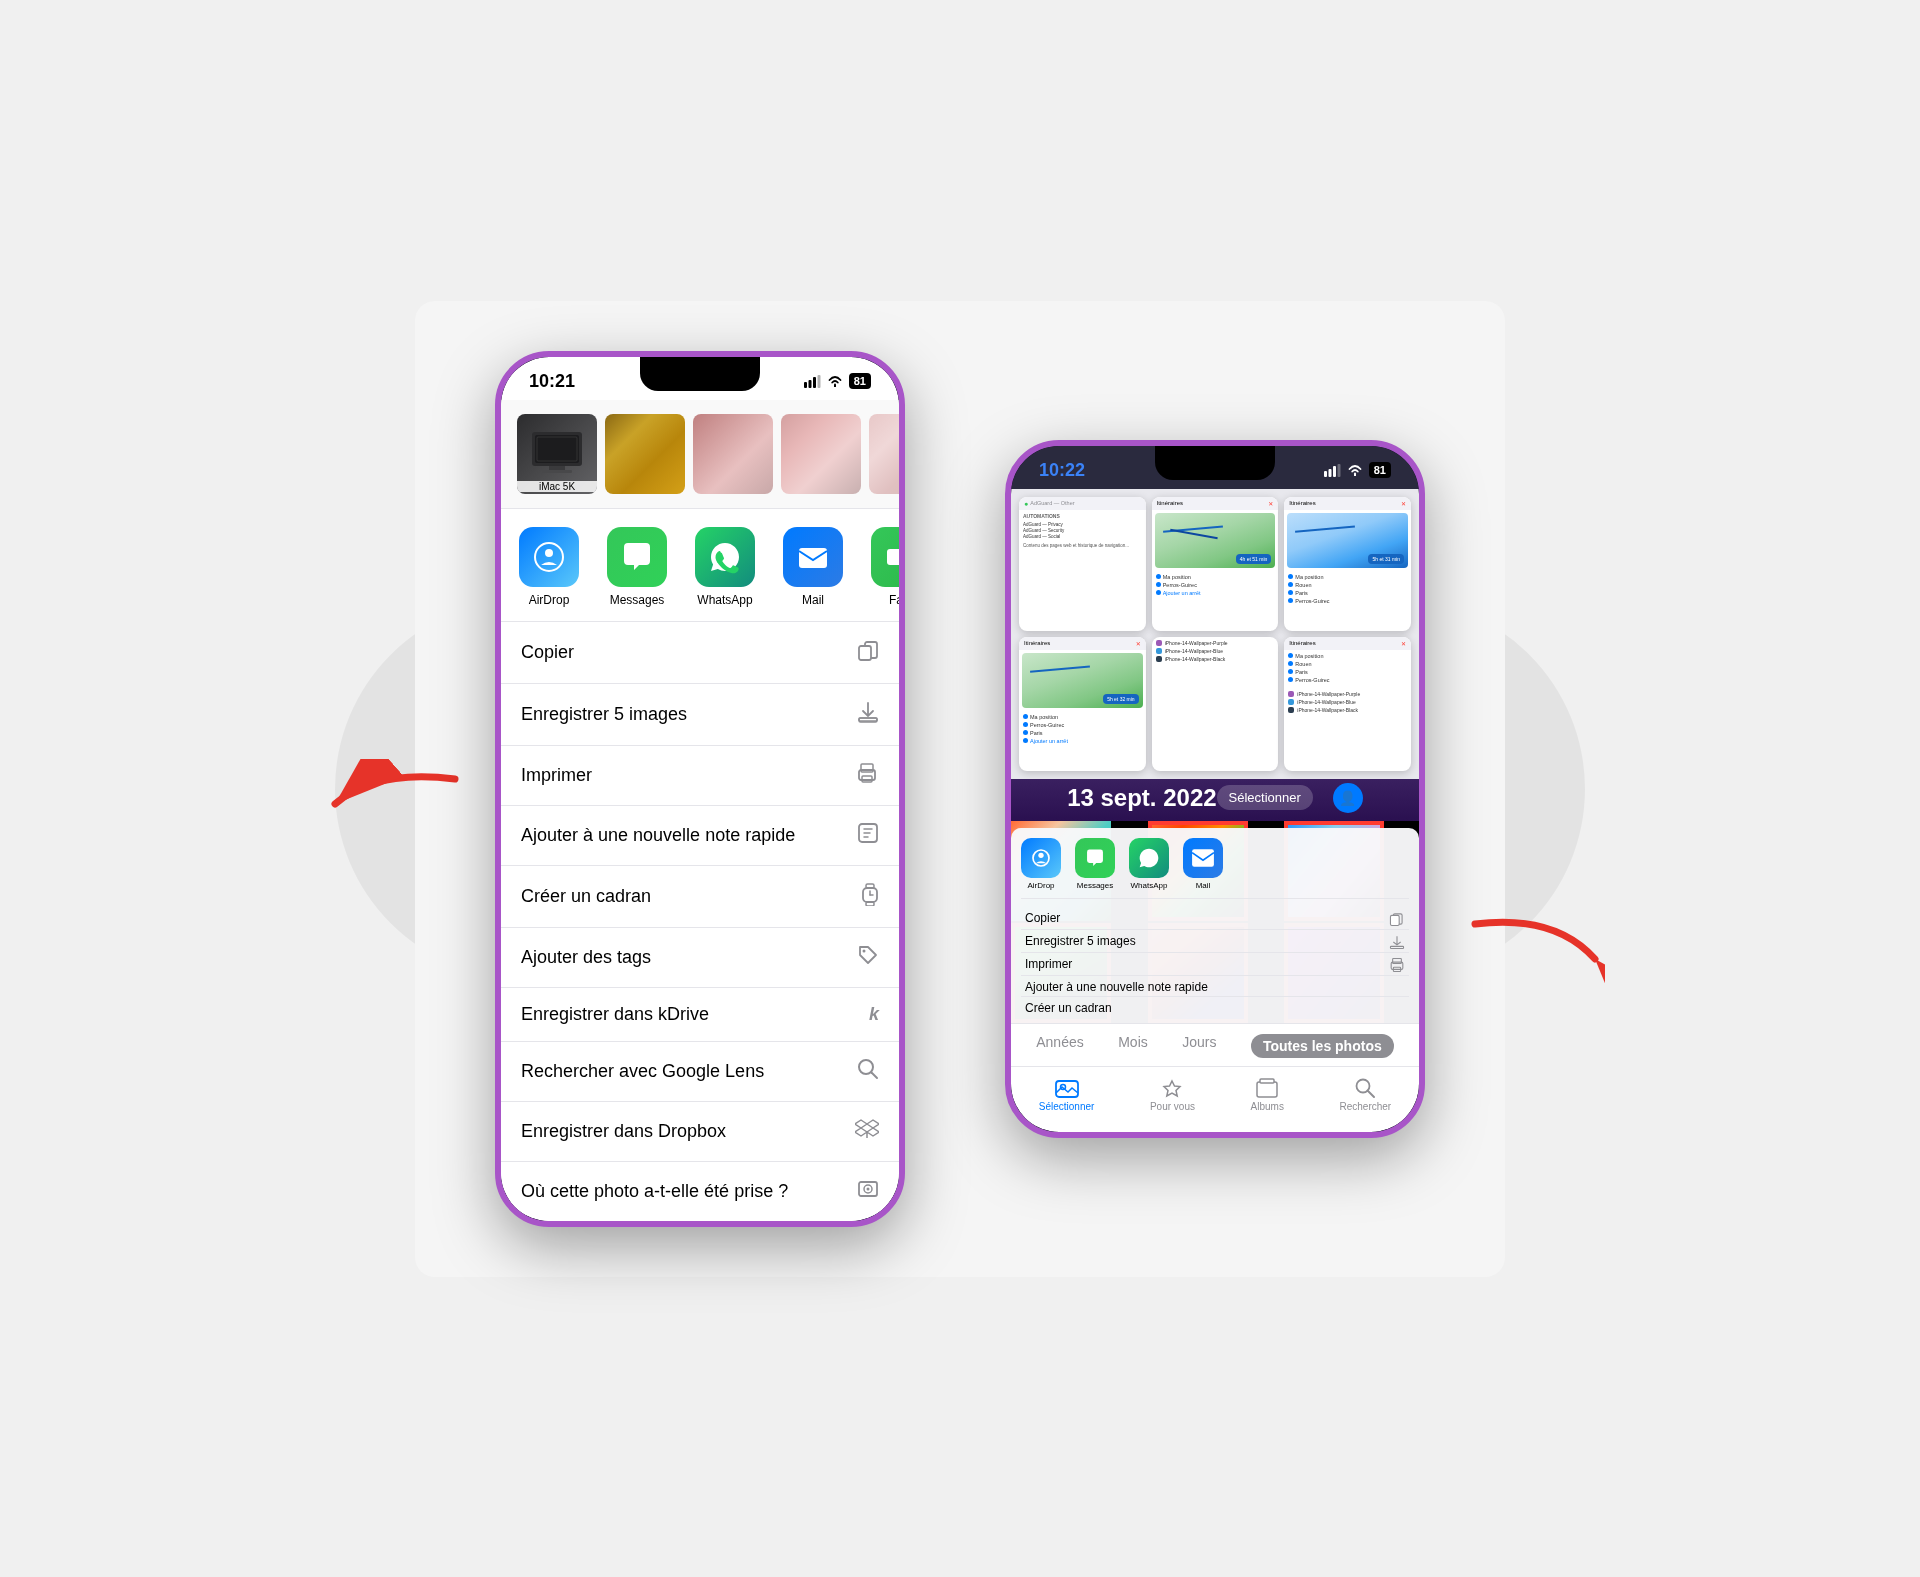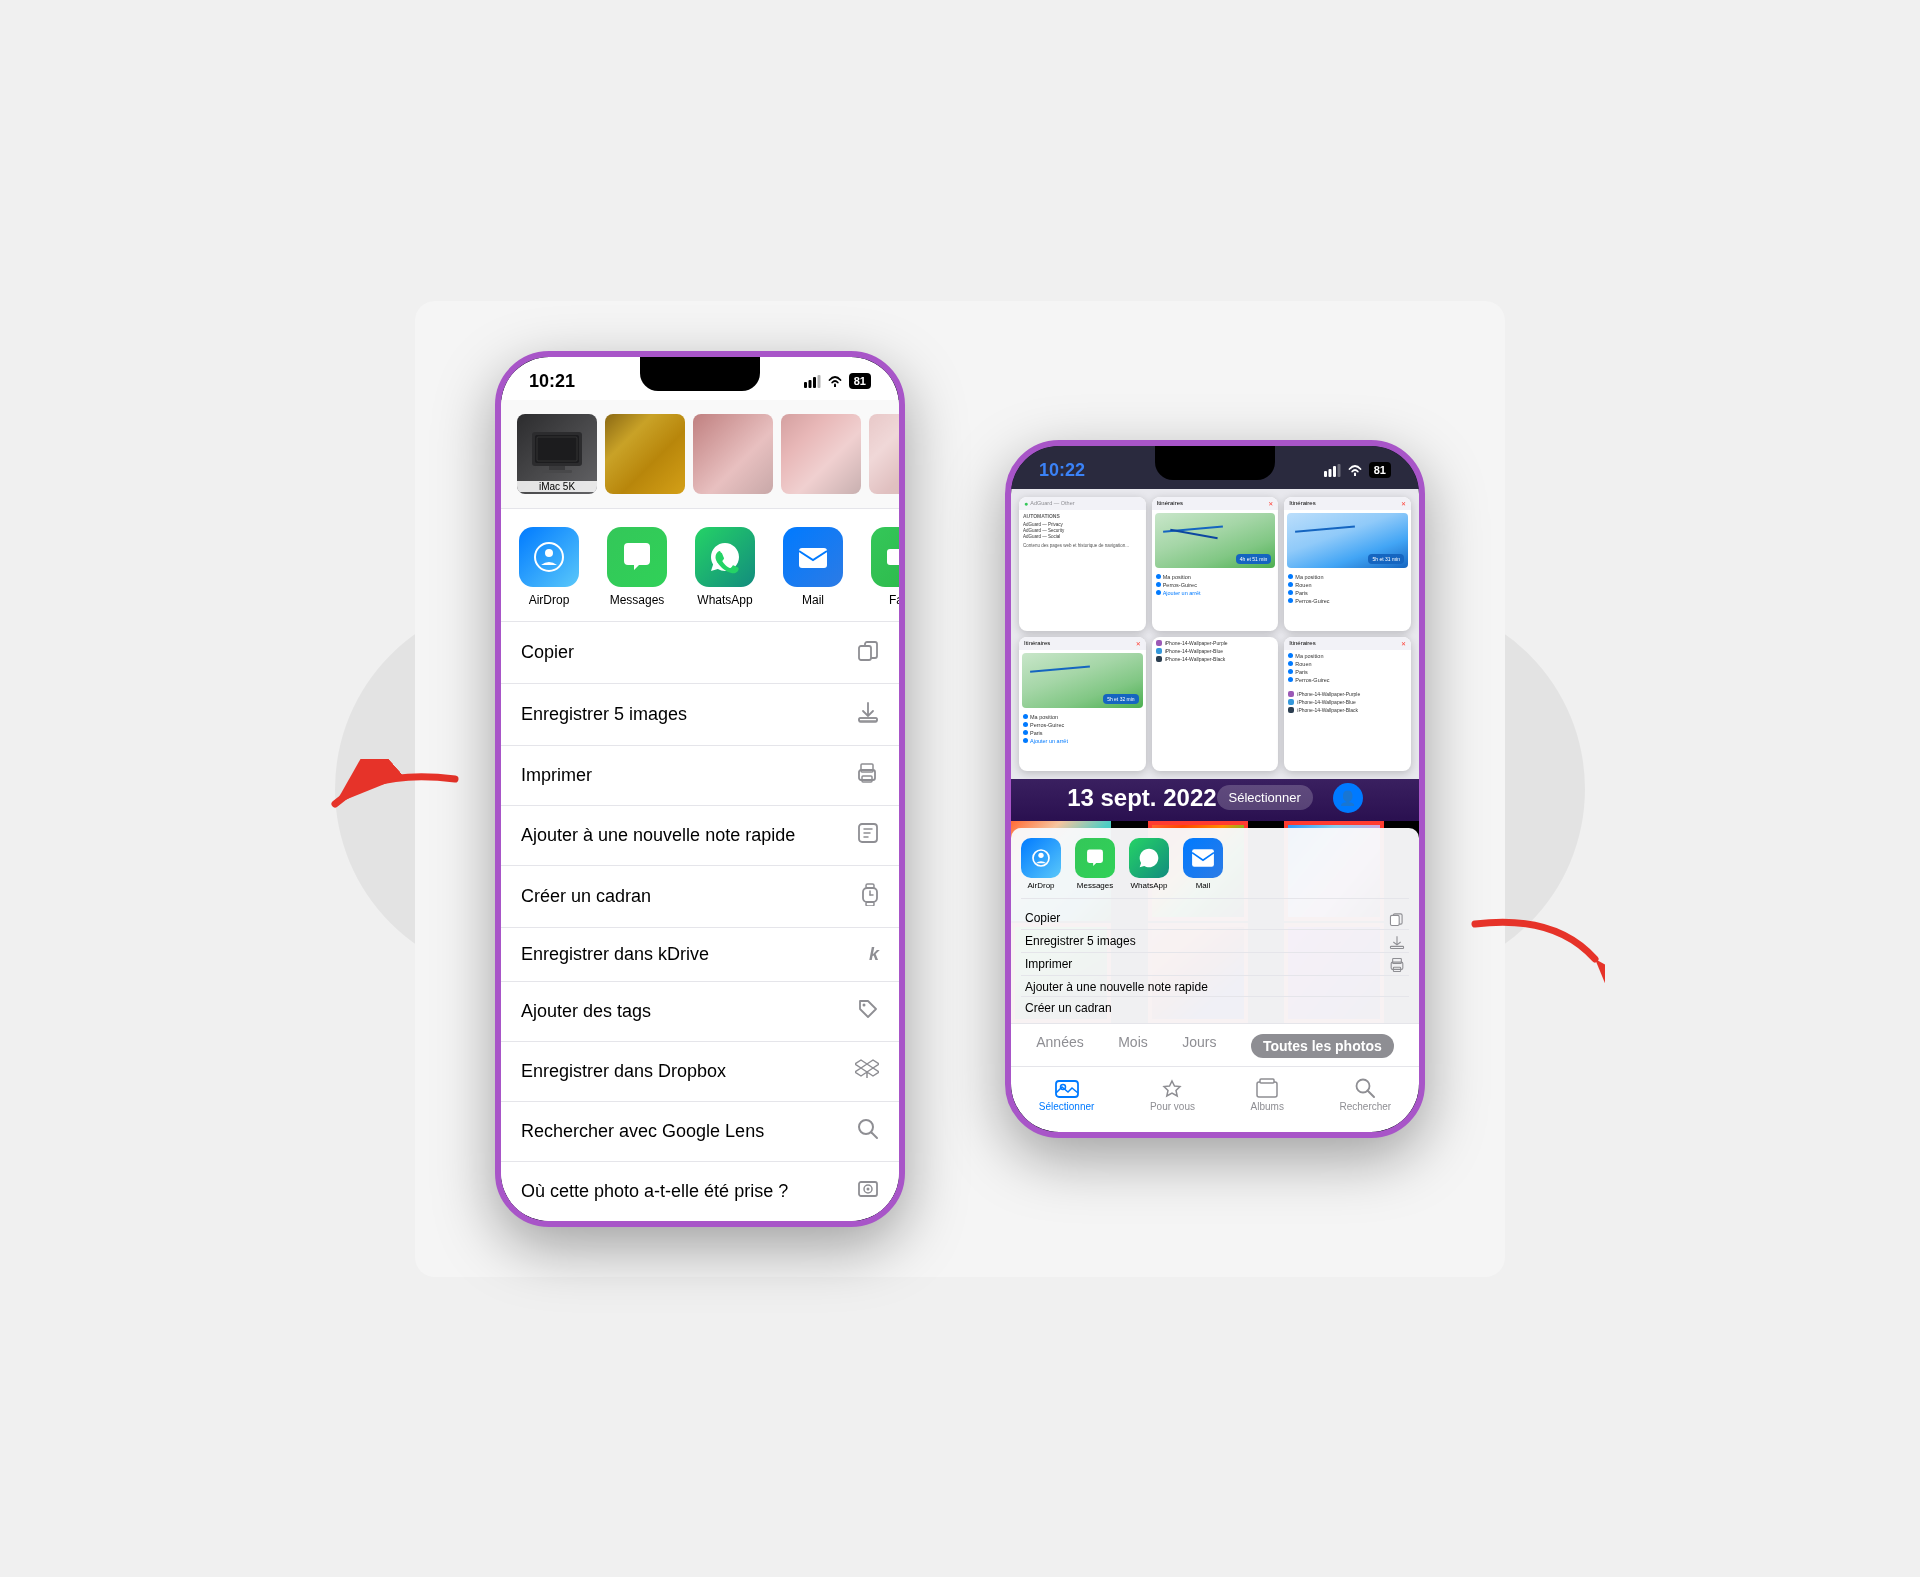--- a/index.html
+++ b/index.html
@@ -613,49 +613,49 @@
                 <rect x="2" y="6" width="14" height="14" rx="4" stroke="#8e8e93" stroke-width="1.8"></rect>
                 <line x1="9" y1="9" x2="9" y2="13" stroke="#8e8e93" stroke-width="1.5" stroke-linecap="round"></line>
                 <line x1="9" y1="13" x2="12" y2="13" stroke="#8e8e93" stroke-width="1.5" stroke-linecap="round"></line>
                 <rect x="5" y="2" width="8" height="4" rx="1.5" stroke="#8e8e93" stroke-width="1.5"></rect>
                 <rect x="5" y="20" width="8" height="4" rx="1.5" stroke="#8e8e93" stroke-width="1.5"></rect>
               </svg>
             </span>
           </div>
 
           <div class="action-item">
-            <span class="action-label">Enregistrer dans kDrive</span>
-            <span class="action-icon" style="font-size:18px; font-weight:700; color:#8e8e93; font-style:italic;">k</span>
-          </div>
-
-          <div class="action-item">
             <span class="action-label">Ajouter des tags</span>
             <span class="action-icon">
               <svg width="22" height="22" viewBox="0 0 22 22" fill="none">
                 <path d="M3 3 L11 3 L19 11 L11 19 L3 11 Z" stroke="#8e8e93" stroke-width="1.8" stroke-linejoin="round"></path>
                 <circle cx="7" cy="7" r="1.5" fill="#8e8e93"></circle>
               </svg>
             </span>
           </div>
 
           <div class="action-item">
-            <span class="action-label">Enregistrer dans Dropbox</span>
-            <span class="action-icon">
-              <svg width="24" height="22" viewBox="0 0 24 22" fill="none">
-                <path d="M6 2 L12 6 L6 10 L0 6 Z M18 2 L24 6 L18 10 L12 6 Z M6 10 L12 14 L18 10 L12 6 Z M6 10 L0 14 L6 18 L12 14 Z M18 10 L12 14 L18 18 L24 14 Z M12 15 L12 20" stroke="#8e8e93" stroke-width="1.5" stroke-linejoin="round" fill="none"></path>
-              </svg>
-            </span>
+            <span class="action-label">Enregistrer dans kDrive</span>
+            <span class="action-icon" style="font-size:18px; font-weight:700; color:#8e8e93; font-style:italic;">k</span>
           </div>
 
           <div class="action-item">
             <span class="action-label">Rechercher avec Google Lens</span>
             <span class="action-icon">
               <svg width="22" height="22" viewBox="0 0 22 22" fill="none">
                 <circle cx="9" cy="9" r="7" stroke="#8e8e93" stroke-width="2"></circle>
                 <line x1="14.5" y1="14.5" x2="20" y2="20" stroke="#8e8e93" stroke-width="2" stroke-linecap="round"></line>
+              </svg>
+            </span>
+          </div>
+
+          <div class="action-item">
+            <span class="action-label">Enregistrer dans Dropbox</span>
+            <span class="action-icon">
+              <svg width="24" height="22" viewBox="0 0 24 22" fill="none">
+                <path d="M6 2 L12 6 L6 10 L0 6 Z M18 2 L24 6 L18 10 L12 6 Z M6 10 L12 14 L18 10 L12 6 Z M6 10 L0 14 L6 18 L12 14 Z M18 10 L12 14 L18 18 L24 14 Z M12 15 L12 20" stroke="#8e8e93" stroke-width="1.5" stroke-linejoin="round" fill="none"></path>
               </svg>
             </span>
           </div>
 
           <div class="action-item">
             <span class="action-label">Où cette photo a-t-elle été prise ?</span>
             <span class="action-icon">
               <svg width="22" height="22" viewBox="0 0 22 22" fill="none">
                 <rect x="2" y="4" width="18" height="14" rx="2" stroke="#8e8e93" stroke-width="1.8"></rect>
                 <circle cx="11" cy="11" r="4" stroke="#8e8e93" stroke-width="1.5"></circle>

